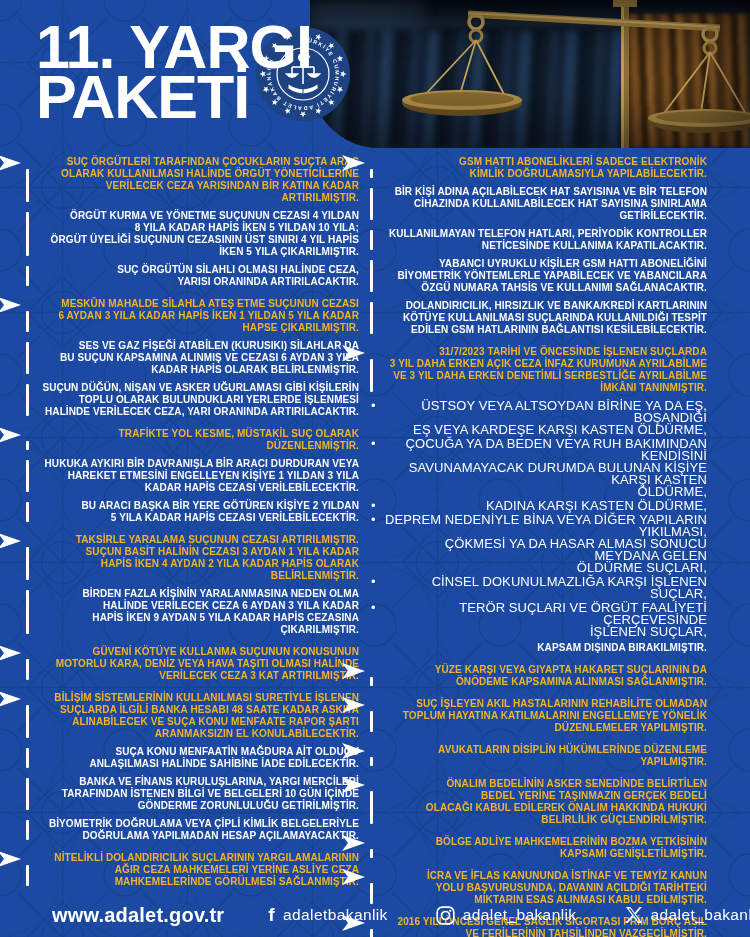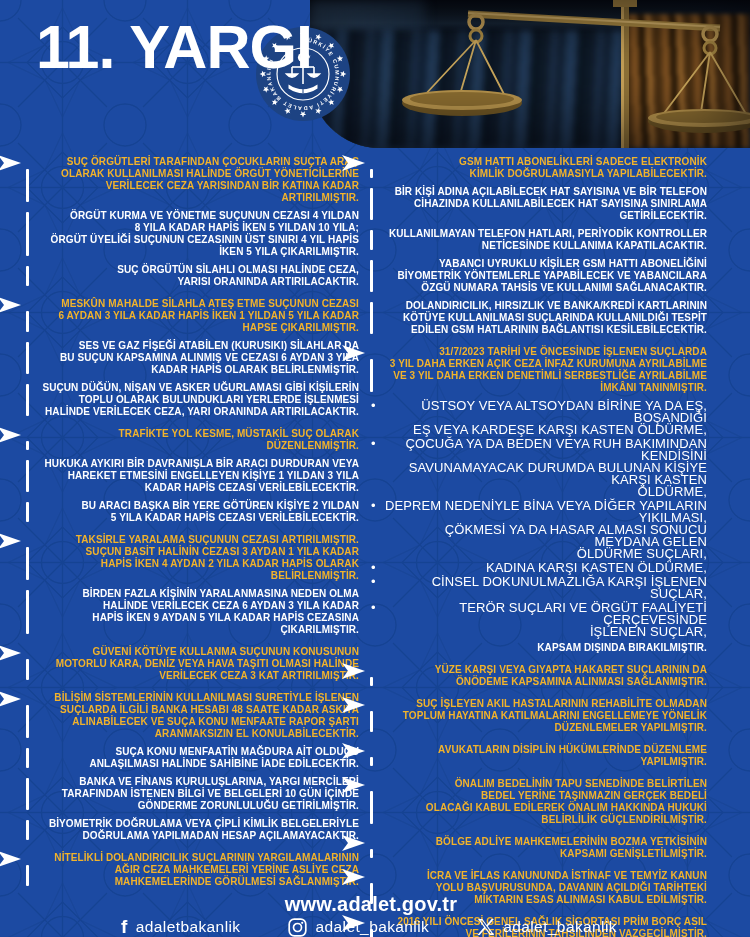--- a/index.html
+++ b/index.html
@@ -43,21 +43,21 @@
   .arrow svg{display:block;}
   .bullets{margin-top:6px;}
   .bullet{position:relative;padding-left:12px;margin-bottom:2px;white-space:pre-line;
           font-size:13px;line-height:12px;font-weight:normal;color:#ffffff;letter-spacing:.1px;}
   .bullet::before{content:"•";position:absolute;left:1px;top:0;}
   .closing{margin-top:4px;white-space:pre-line;font-size:10px;line-height:12px;font-weight:bold;
           color:#ffffff;letter-spacing:.1px;}
 
   
   .footer{position:absolute;left:0;right:0;top:893px;height:44px;z-index:2;display:flex;
-          align-items:center;padding-left:36px;color:#ffffff;flex-direction:column;}
+          align-items:center;padding-left:52px;color:#ffffff;}
   .site{font-size:20px;font-weight:bold;letter-spacing:.2px;margin-right:44px;}
   .social{display:flex;align-items:center;}
   .social-item{display:flex;align-items:center;margin-right:48px;font-size:15.5px;letter-spacing:.4px;}
   .social-item .sicon{margin-right:8px;display:flex;align-items:center;}
   .fb-glyph{font-size:19px;font-weight:bold;}
 </style>
 </head>
 <body>
 
 <svg class="bgpattern" width="750" height="937">
@@ -145,20 +145,21 @@
     <path d="M30.5 47 Q36 53.5 41.5 47 Z" fill="#ffffff"></path>
     <path d="M52.5 47 Q58 53.5 63.5 47 Z" fill="#ffffff"></path>
   </g>
 
   <path d="M32.5 57.5 Q47 67 61.5 57.5 L61.5 61.5 Q47 71 32.5 61.5 Z" fill="#ffffff"></path>
   <path d="M47 60 V66" stroke="#1d4383" stroke-width="1"></path>
 </svg>
 
 <div class="title">
   <div>11. YARGI</div>
+  <div>PAKETİ</div>
 </div>
 
 <div class="columns">
 
   <div class="col">
 
     <div class="group">
       <div class="para h yellow">
         <span class="arrow">
             <svg width="23" height="16" viewBox="0 0 23 16">
@@ -368,24 +369,24 @@
 3 YIL DAHA ERKEN AÇIK CEZA İNFAZ KURUMUNA AYRILABİLME
 VE 3 YIL DAHA ERKEN DENETİMLİ SERBESTLİĞE AYRILABİLME
 İMKÂNI TANINMIŞTIR.</span>
       </div>
       <div class="bullets">
         <div class="bullet">ÜSTSOY VEYA ALTSOYDAN BİRİNE YA DA EŞ, BOŞANDIĞI
 EŞ VEYA KARDEŞE KARŞI KASTEN ÖLDÜRME,</div>
         <div class="bullet">ÇOCUĞA YA DA BEDEN VEYA RUH BAKIMINDAN KENDİSİNİ
 SAVUNAMAYACAK DURUMDA BULUNAN KİŞİYE KARŞI KASTEN
 ÖLDÜRME,</div>
+        <div class="bullet">KADINA KARŞI KASTEN ÖLDÜRME,</div>
         <div class="bullet">DEPREM NEDENİYLE BİNA VEYA DİĞER YAPILARIN YIKILMASI,
 ÇÖKMESİ YA DA HASAR ALMASI SONUCU MEYDANA GELEN
 ÖLDÜRME SUÇLARI,</div>
-        <div class="bullet">KADINA KARŞI KASTEN ÖLDÜRME,</div>
         <div class="bullet">CİNSEL DOKUNULMAZLIĞA KARŞI İŞLENEN SUÇLAR,</div>
         <div class="bullet">TERÖR SUÇLARI VE ÖRGÜT FAALİYETİ ÇERÇEVESİNDE
 İŞLENEN SUÇLAR,</div>
       </div>
       <div class="closing">KAPSAM DIŞINDA BIRAKILMIŞTIR.</div>
     </div>
 
     <div class="group">
       <div class="para h yellow">
         <span class="arrow">
@@ -427,21 +428,21 @@
     </div>
 
     <div class="group">
       <div class="para h yellow">
         <span class="arrow">
             <svg width="23" height="16" viewBox="0 0 23 16">
               <polygon points="0,0 23,8 0,16 6,8" fill="#ffffff"></polygon>
             </svg>
           </span>
         <span class="vbar"></span>
-        <span class="txt">ÖNALIM BEDELİNİN TAPU SENEDİNDE BELİRTİLEN
+        <span class="txt">ÖNALIM BEDELİNİN ASKER SENEDİNDE BELİRTİLEN
 BEDEL YERİNE TAŞINMAZIN GERÇEK BEDELİ
 OLACAĞI KABUL EDİLEREK ÖNALIM HAKKINDA HUKUKİ
 BELİRLİLİK GÜÇLENDİRİLMİŞTİR.</span>
       </div>
     </div>
 
     <div class="group">
       <div class="para h yellow">
         <span class="arrow">
             <svg width="23" height="16" viewBox="0 0 23 16">

